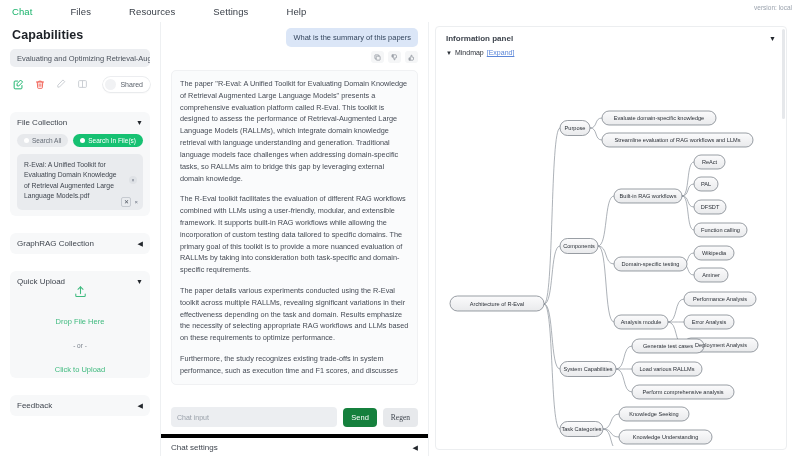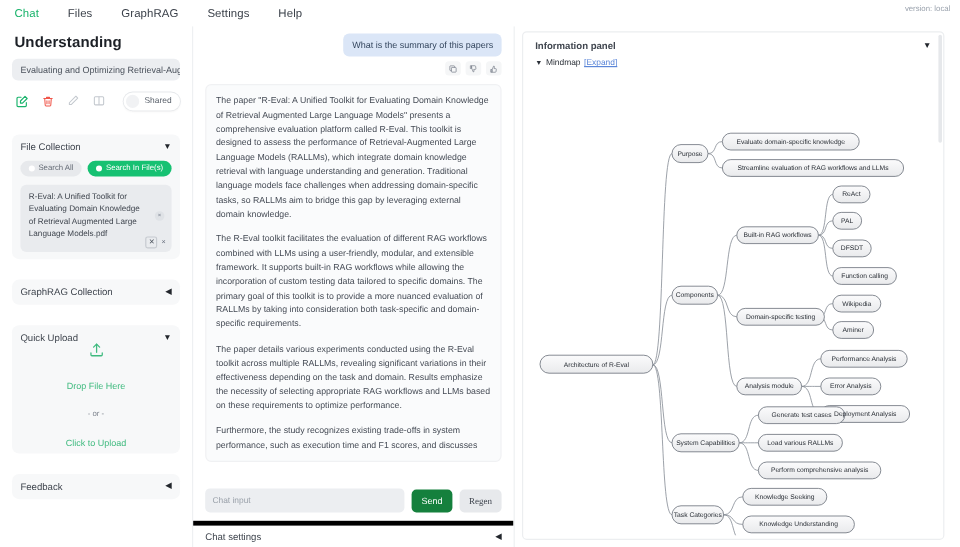--- a/index.html
+++ b/index.html
@@ -17,21 +17,21 @@
     background: #ffffff;
     overflow: hidden;
   }
 
   
   #topnav {
     position: absolute; left: 0; top: 0;
     width: 800px; height: 22px;
     display: flex; align-items: center;
     padding-left: 12px;
-    gap: 24px;
+    gap: 38px;
     background: #ffffff;
   }
   .nav-item {
     font-size: 9.5px;
     color: #3a4049;
     letter-spacing: .1px;
     cursor: pointer;
   }
   .nav-item.active { color: #19b36b; }
   #version {
@@ -300,29 +300,29 @@
   }
 </style>
 </head>
 <body>
 
 <div id="app">
 
   <div id="topnav">
     <span class="nav-item active">Chat</span>
     <span class="nav-item">Files</span>
-    <span class="nav-item">GraphRAG</span>
+    <span class="nav-item">Resources</span>
     <span class="nav-item">Settings</span>
     <span class="nav-item">Help</span>
   </div>
   <div id="version">version: local</div>
 
   <div id="sidebar">
 
-    <div id="conversations-title">Understanding</div>
+    <div id="conversations-title">Capabilities</div>
 
     <div class="conv-chip">
       <span>Evaluating and Optimizing Retrieval-Augen</span>
     </div>
 
     <div id="conv-toolbar">
       <span class="tb-icon">
         <svg width="11" height="11" viewBox="0 0 16 16" fill="none" stroke="#19b36b" stroke-width="1.4" stroke-linecap="round" stroke-linejoin="round">
           <path d="M13 9.5V13a1.3 1.3 0 0 1-1.3 1.3H3A1.3 1.3 0 0 1 1.7 13V4.3A1.3 1.3 0 0 1 3 3h3.6"></path>
           <path d="M11.4 1.9 14 4.5 8.4 10H5.9V7.5z"></path>

